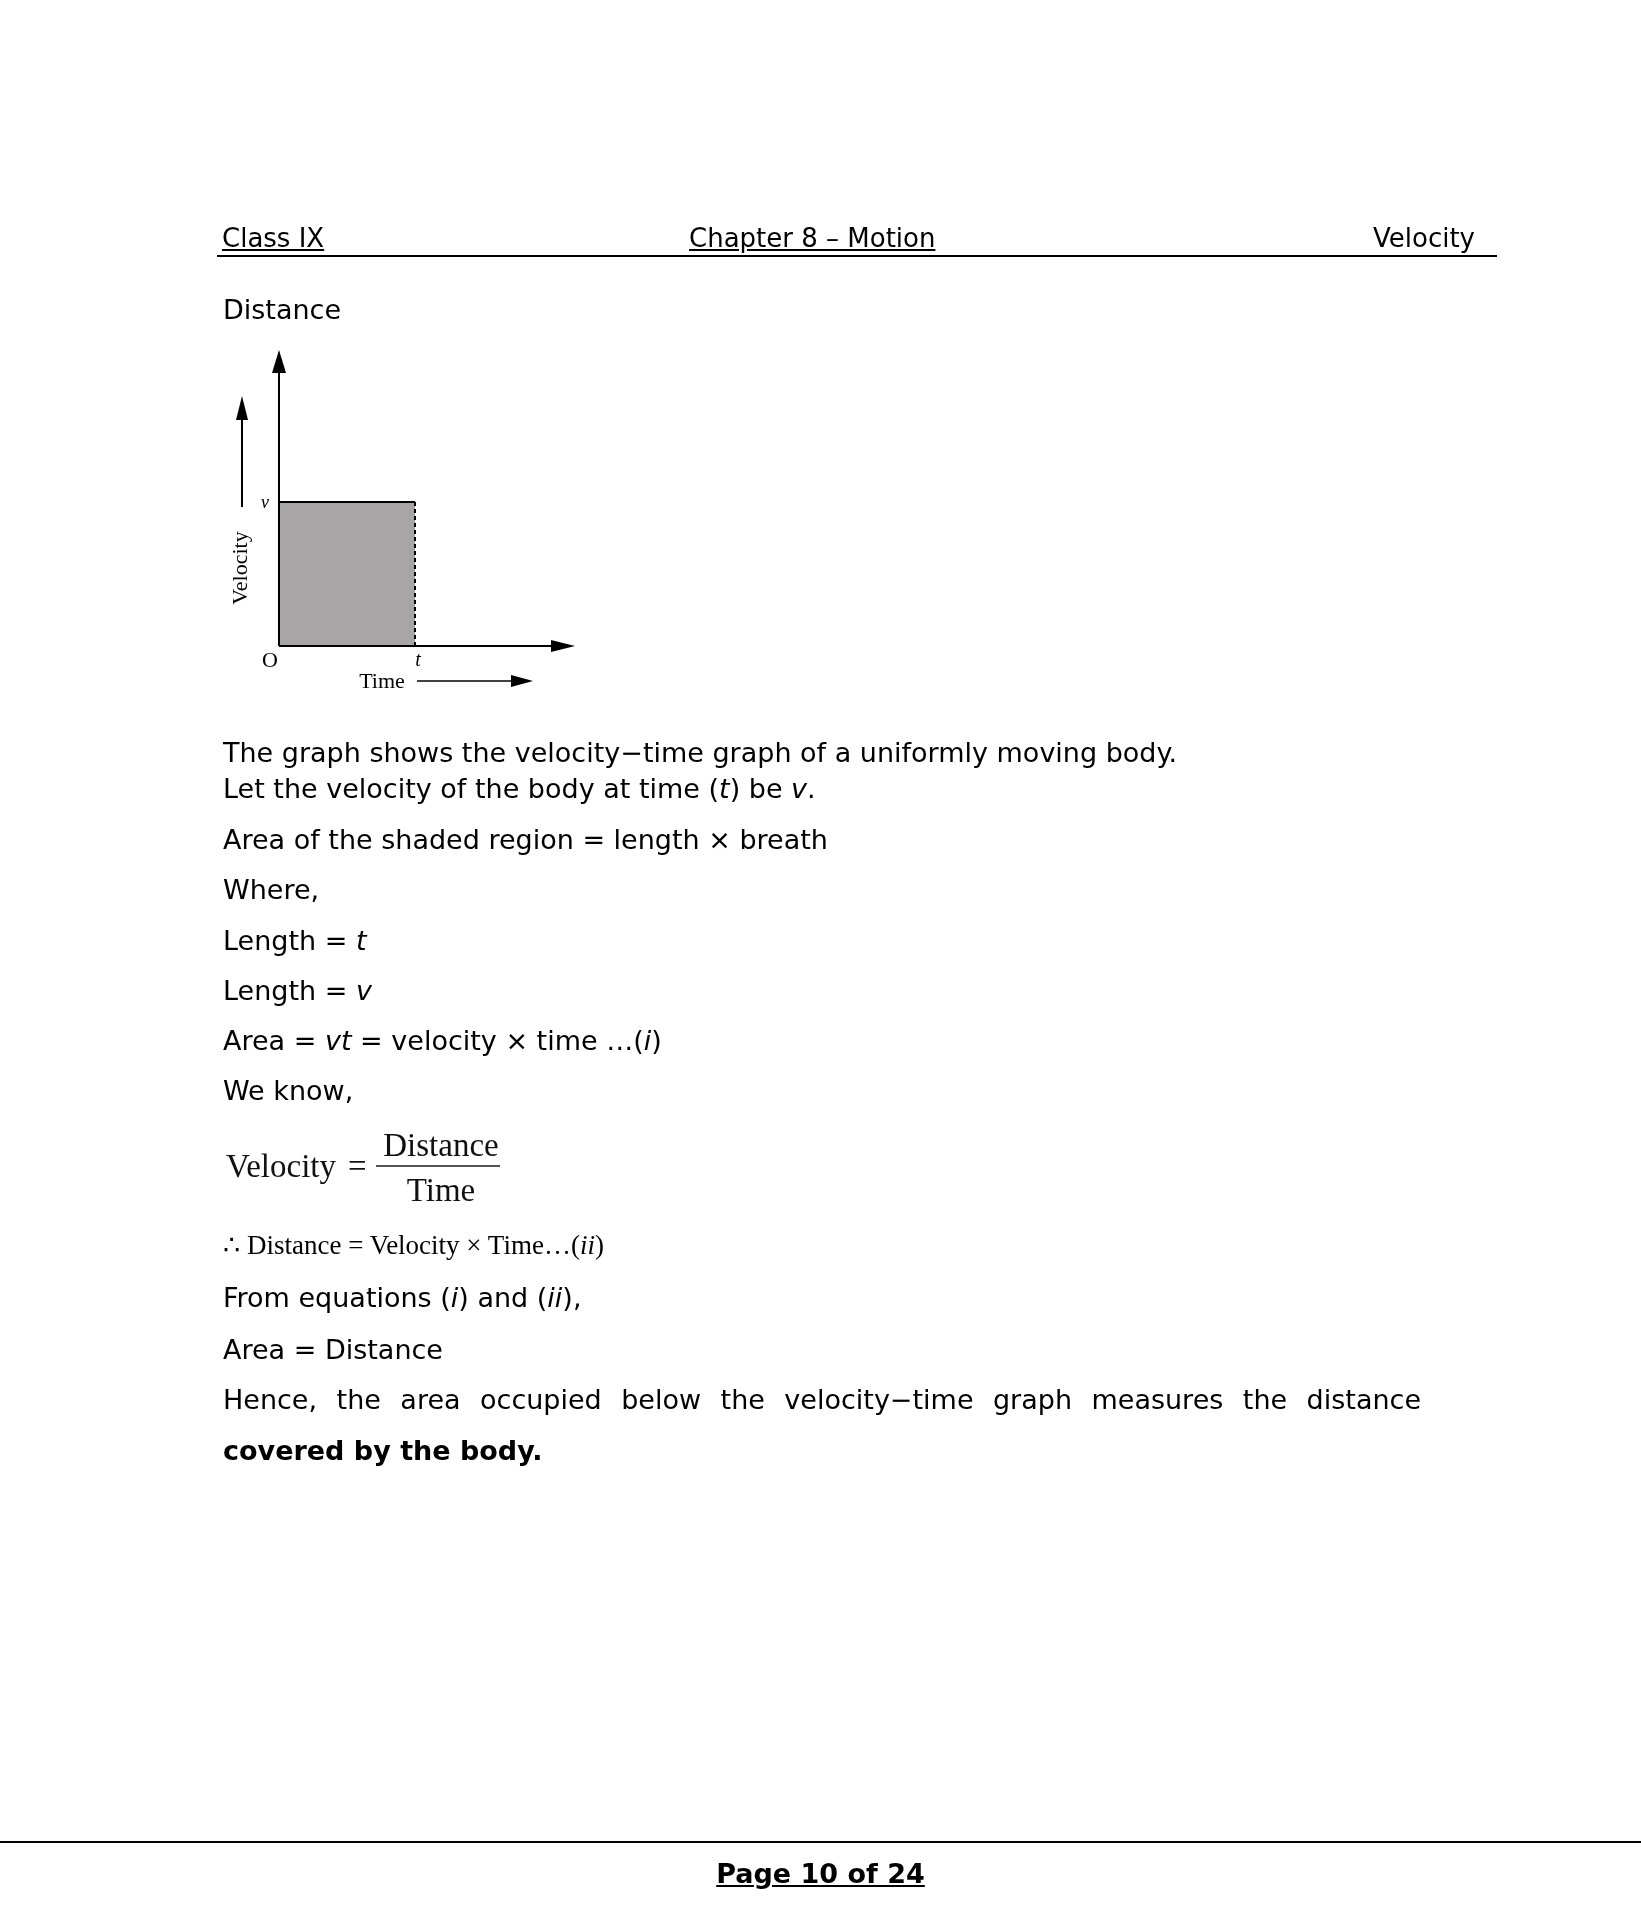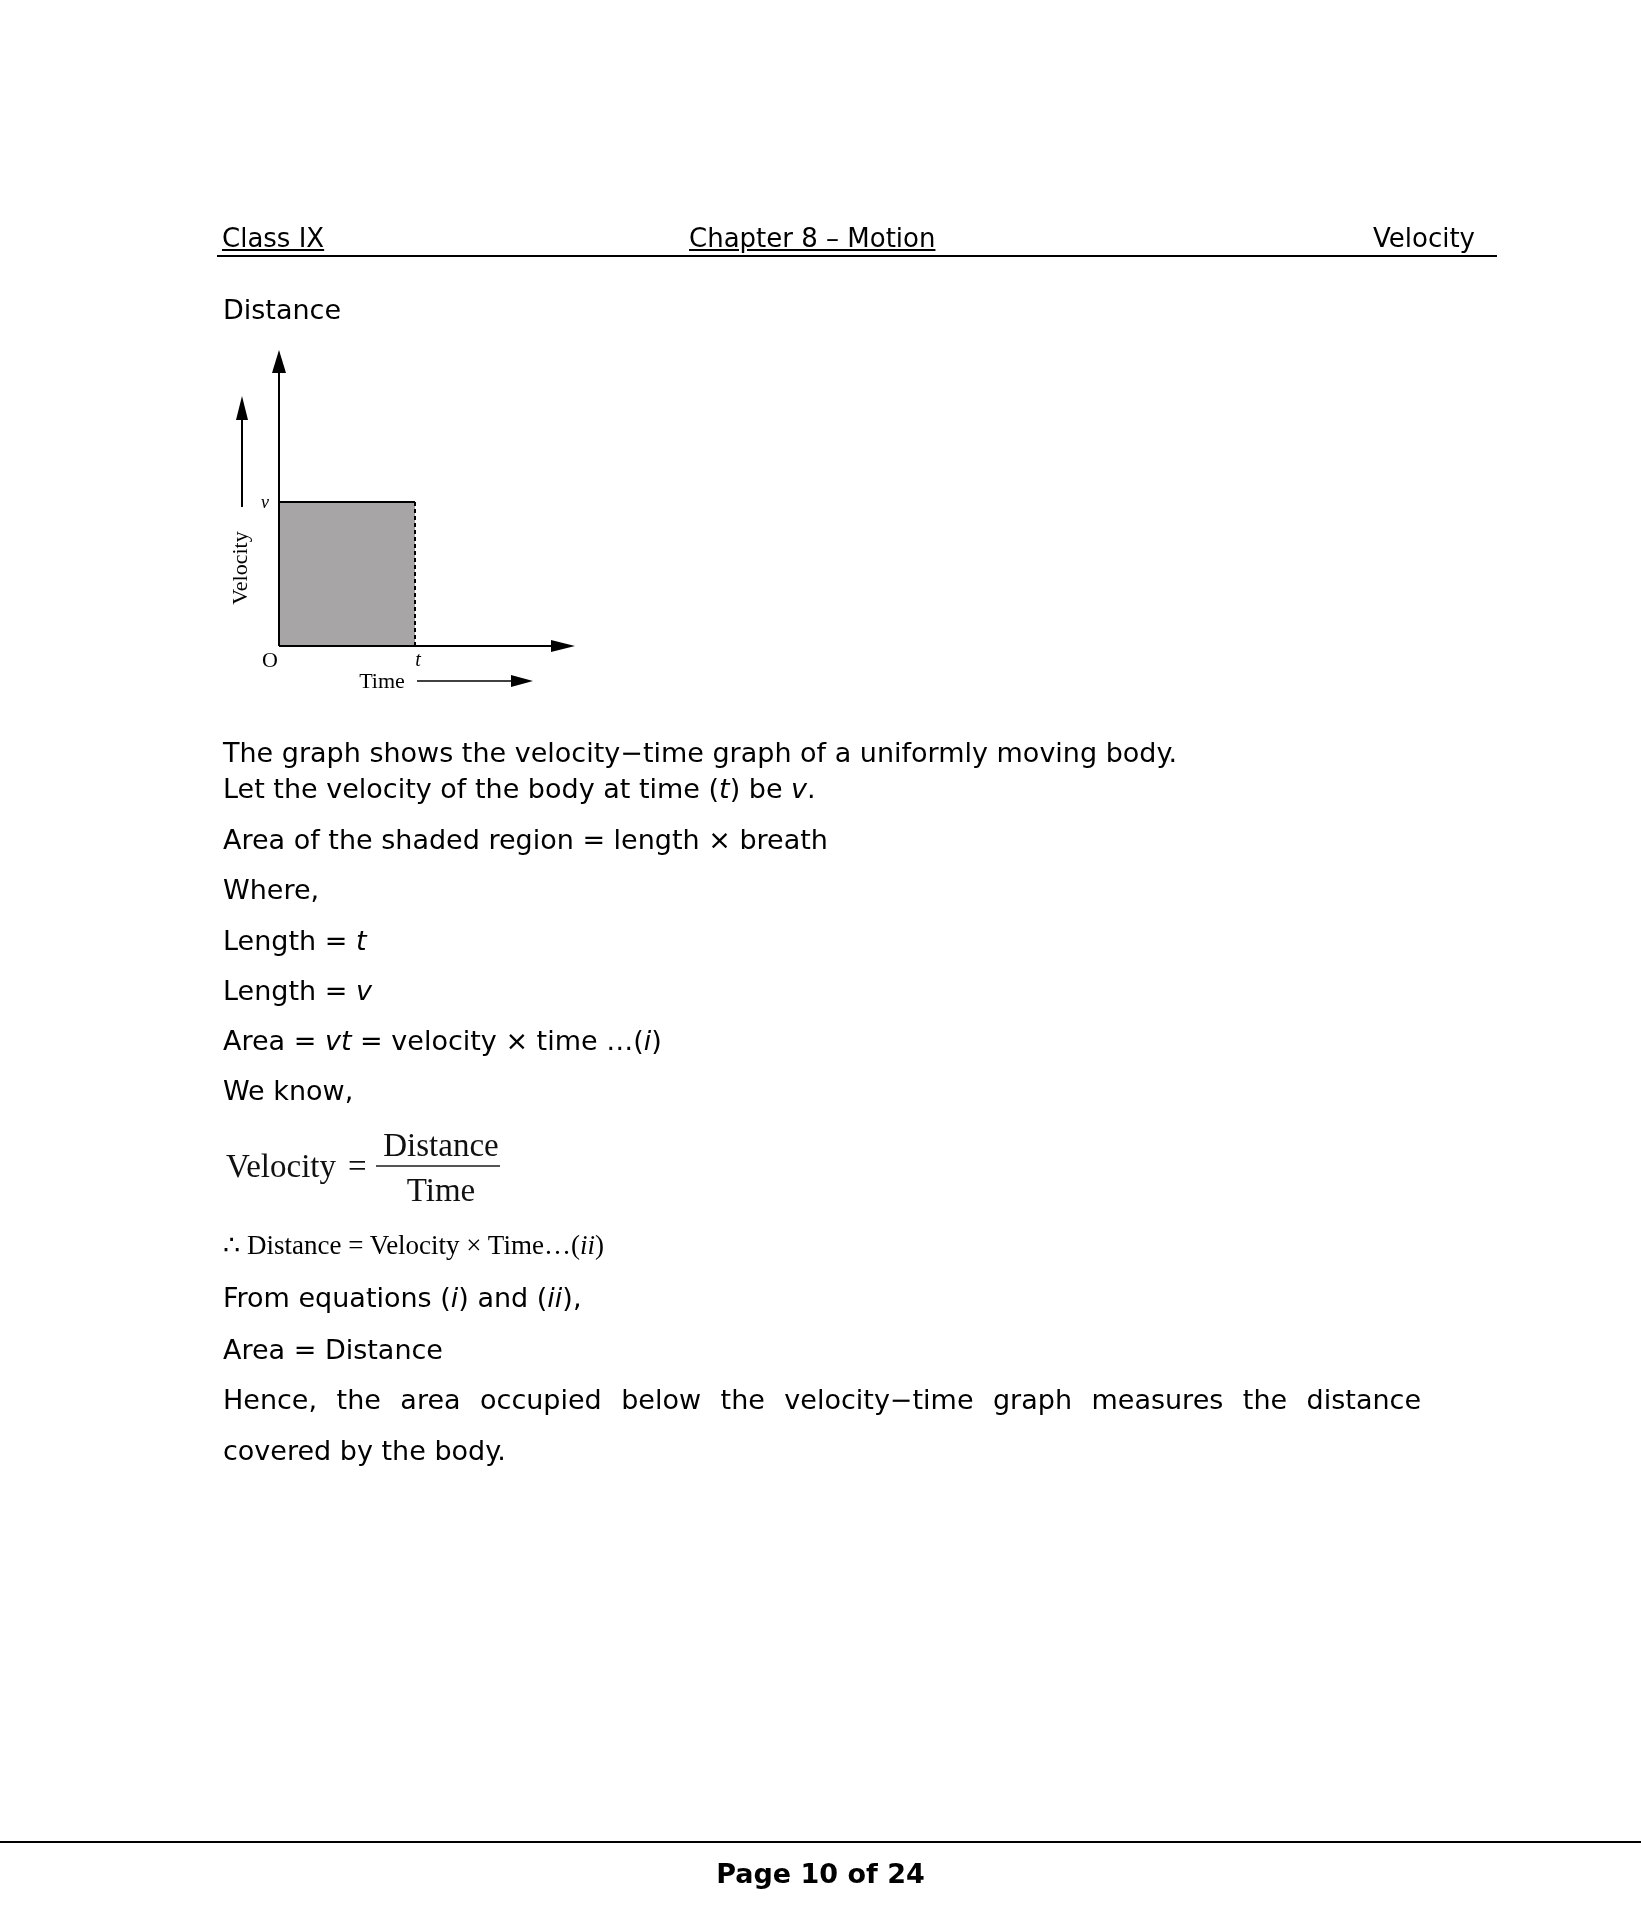--- a/index.html
+++ b/index.html
@@ -119,20 +119,21 @@
   }
   .page-footer {
     position: absolute;
     left: 0;
     width: 1641px;
     top: 1858px;
     text-align: center;
     font-size: 27px;
     font-weight: bold;
     line-height: 32px;
+    text-decoration: underline;
   }
 </style>
 </head>
 <body>
 
 <div class="page-header">
   <span class="hdr hdr-left">Class IX</span>
   <span class="hdr hdr-center">Chapter 8 – Motion</span>
   <span class="hdr hdr-right">Velocity</span>
 </div>
@@ -191,16 +192,16 @@
 </div>
 
 <div class="body-text" style="top:1229px;font-family:Liberation Serif, serif;"><span>∴ Distance = Velocity × Time…(</span><i>ii</i><span>)</span></div>
 
 <div class="body-text" style="top:1282px;"><span>From equations (</span><i>i</i><span>) and (</span><i>ii</i><span>),</span></div>
 
 <div class="body-text" style="top:1334px;">Area = Distance</div>
 
 <div class="body-text justify" style="top:1384px;">Hence, the area occupied below the velocity−time graph measures the distance</div>
 
-<div class="body-text" style="top:1435px;">covered by the body.</div>
+<div class="body-text" style="top:1435px;font-weight:bold;">covered by the body.</div>
 
 <div class="page-footer-rule"></div>
 <div class="page-footer">Page 10 of 24</div>
 
 </body></html>

